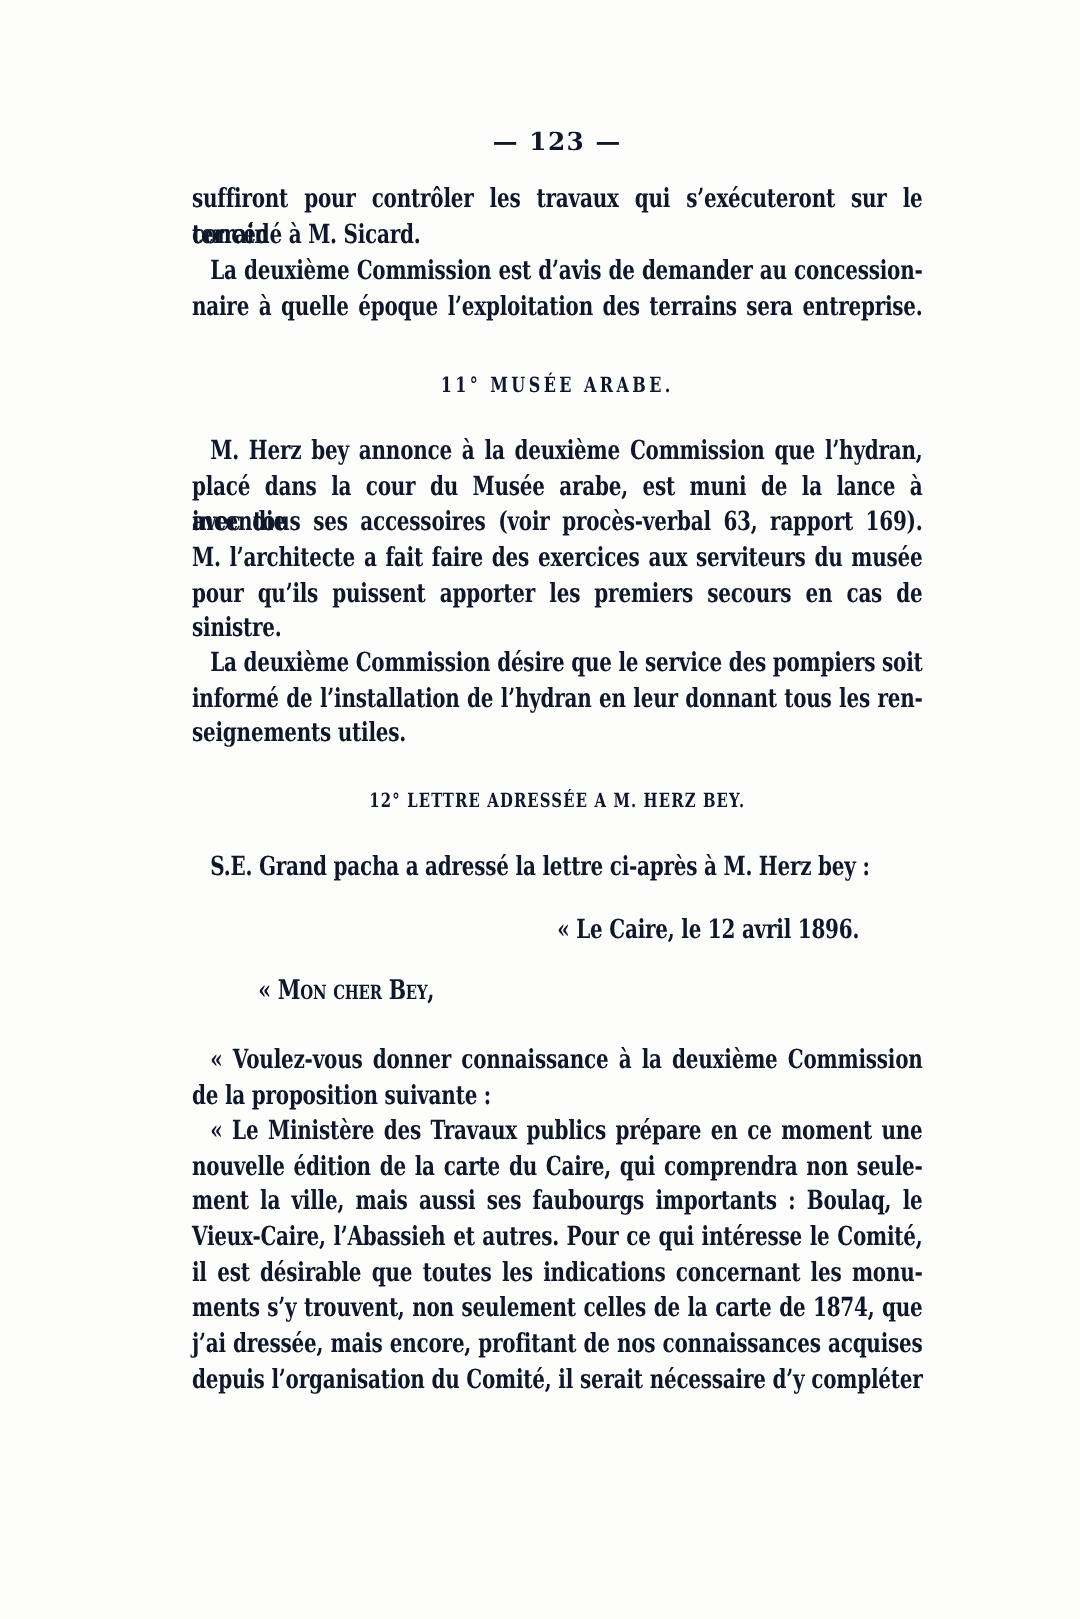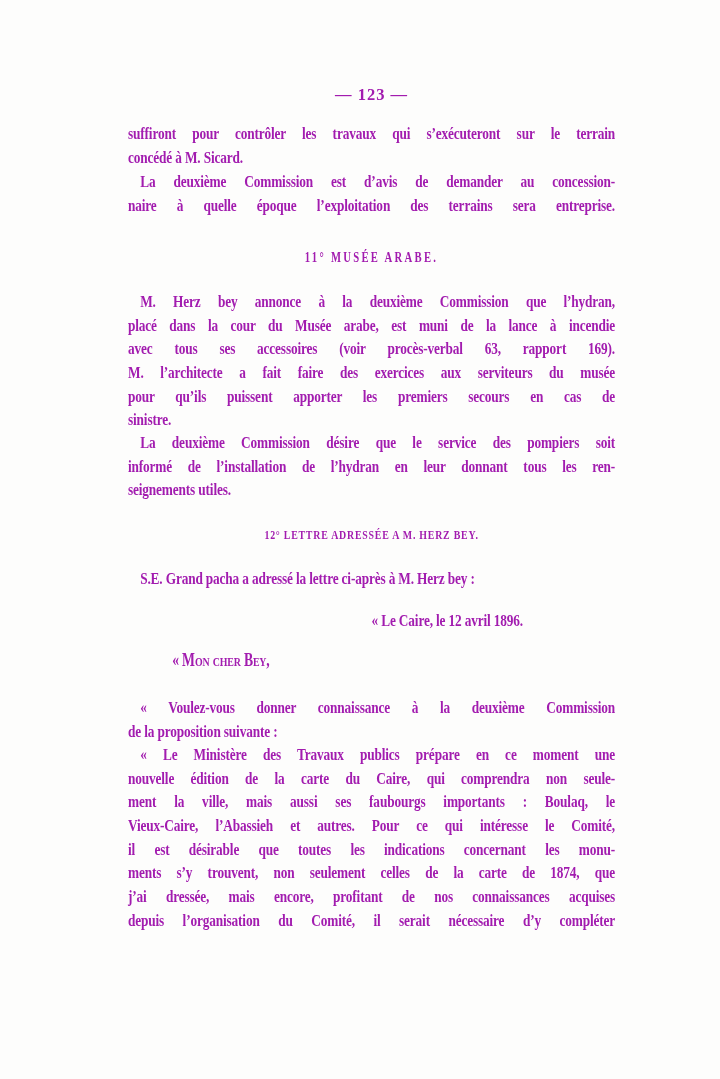--- a/index.html
+++ b/index.html
@@ -57,21 +57,21 @@
   .date-line { padding-left: 320px; }
   .salut {
     padding-left: 58px;
     font-variant: small-caps;
     font-size: 18px;
   }
 </style>
 </head>
 <body>
 
-<div class="page" style="background: rgb(253, 253, 252); color: #a21caf; font-family: Liberation Serif, serif;">
+<div class="page" style="background: rgb(253, 253, 252); color: #0f172a;">
 
   <div class="pageno">— 123 —</div>
 
   <div class="col">
 
     <div class="blk" style="top:122px">
       <div class="ln f">suffiront pour contrôler les travaux qui s’exécuteront sur le terrain</div>
       <div class="ln">concédé à M. Sicard.</div>
     </div>
 

